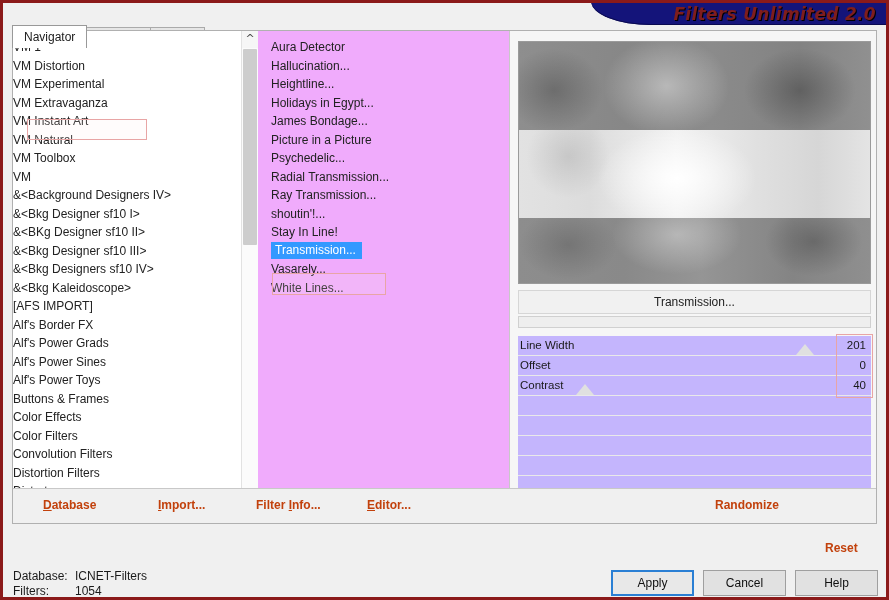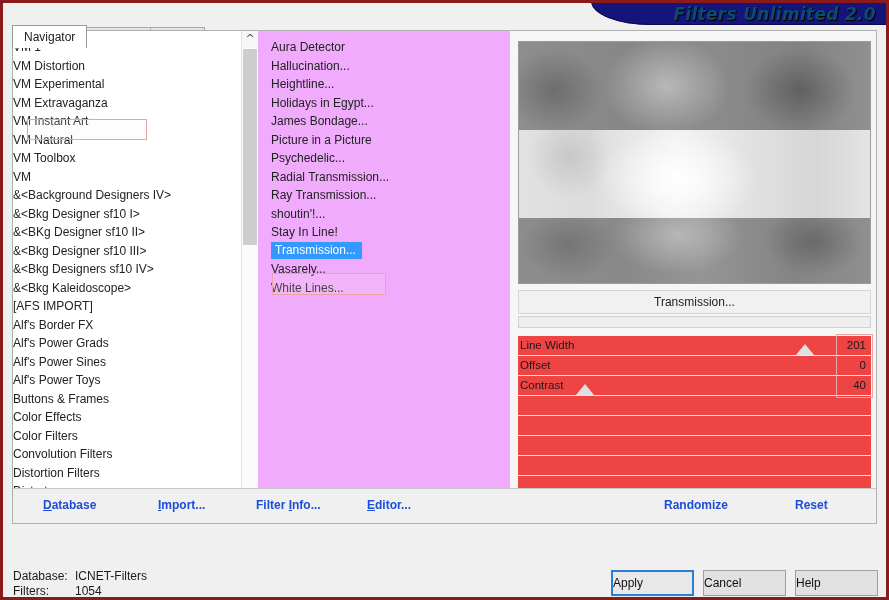--- a/index.html
+++ b/index.html
@@ -23,21 +23,21 @@
     background:#f0f0f0;overflow:hidden;
   }
   .banner{
     position:absolute;right:0;top:-2px;width:295px;height:24px;
     background:#14147a;
     border-bottom-left-radius:60px 24px;
     box-shadow:inset 0 -1px 0 #0a0a50;
   }
   .banner-text{
     position:absolute;right:10px;top:1px;
-    color:#0c4a6e;
+    color:#7f1d1d;
     font-family:"DejaVu Sans", sans-serif;
     font-size:17px;font-weight:bold;font-style:italic;
     letter-spacing:0.3px;
     white-space:nowrap;
     text-shadow:1px 1px 0 #000;
   }
   
   .tabstrip{
     position:absolute;left:9px;top:6px;height:22px;
   }
@@ -168,21 +168,21 @@
   }
   .progbar{
     position:absolute;left:8px;top:285px;width:353px;height:12px;
     background:#eeeeee;
     border:1px solid #d0d0d0;
     box-sizing:border-box;
   }
   
   .params{
     position:absolute;left:8px;top:305px;width:353px;height:165px;
-    background:#ef4444;
+    background:#c4b5fd;
   }
   .prow{
     position:relative;
     height:20px;
     border-bottom:1px solid #e9e9e9;
     box-sizing:border-box;
   }
   .plabel{
     position:absolute;left:2px;top:3px;
     font-size:11.5px;color:#1a1a1a;
@@ -208,39 +208,39 @@
   }
   
   .toolbar{
     position:absolute;left:0;bottom:0;width:863px;height:35px;
     background:#f0f0f0;
     border-top:1px solid #c8c8c8;
     box-sizing:border-box;
   }
   .tbtn{
     position:absolute;top:9px;
-    font-size:12px;font-weight:bold;color:#1d4ed8;
+    font-size:12px;font-weight:bold;color:#c2410c;
     white-space:nowrap;
     cursor:default;
   }
   .tbtn u{text-decoration:underline;}
   
   .status{
     position:absolute;left:10px;top:566px;
     font-size:12px;color:#1a1a1a;line-height:15px;
   }
   .st-row{white-space:nowrap;}
   .st-key{display:inline-block;width:62px;}
   
   .dlgbtn{
     position:absolute;top:567px;height:26px;width:83px;
     background:#e1e1e1;
     border:1px solid #9f9f9f;
     box-sizing:border-box;
-    text-align:left;line-height:24px;
+    text-align:center;line-height:24px;
     font-size:12px;color:#101010;
     cursor:default;
   }
   .dlgbtn.focus{
     background:#e8e8e8;
     border:2px solid #2a7fd4;
     line-height:22px;
   }
 </style>
 </head>
@@ -355,22 +355,22 @@
       </div>
 
       <div class="value-annot" style="left:326px;top:303px;width:35px;height:62px;"></div>
     </div>
 
     <div class="toolbar">
       <div class="tbtn" style="left:30px;"><u>D</u><span>atabase</span></div>
       <div class="tbtn" style="left:145px;"><u>I</u><span>mport...</span></div>
       <div class="tbtn" style="left:243px;"><span>Filter </span><u>I</u><span>nfo...</span></div>
       <div class="tbtn" style="left:354px;"><u>E</u><span>ditor...</span></div>
-      <div class="tbtn" style="left:651px;">Randomize</div>
-      <div class="tbtn" style="left:782px;">Reset</div>
+      <div class="tbtn" style="left:702px;">Randomize</div>
+      <div class="tbtn" style="left:812px;margin-top:43px;">Reset</div>
     </div>
   </div>
 
   <div class="status">
     <div class="st-row">
       <span class="st-key">Database:</span><span>ICNET-Filters</span>
     </div>
     <div class="st-row">
       <span class="st-key">Filters:</span><span>1054</span>
     </div>

